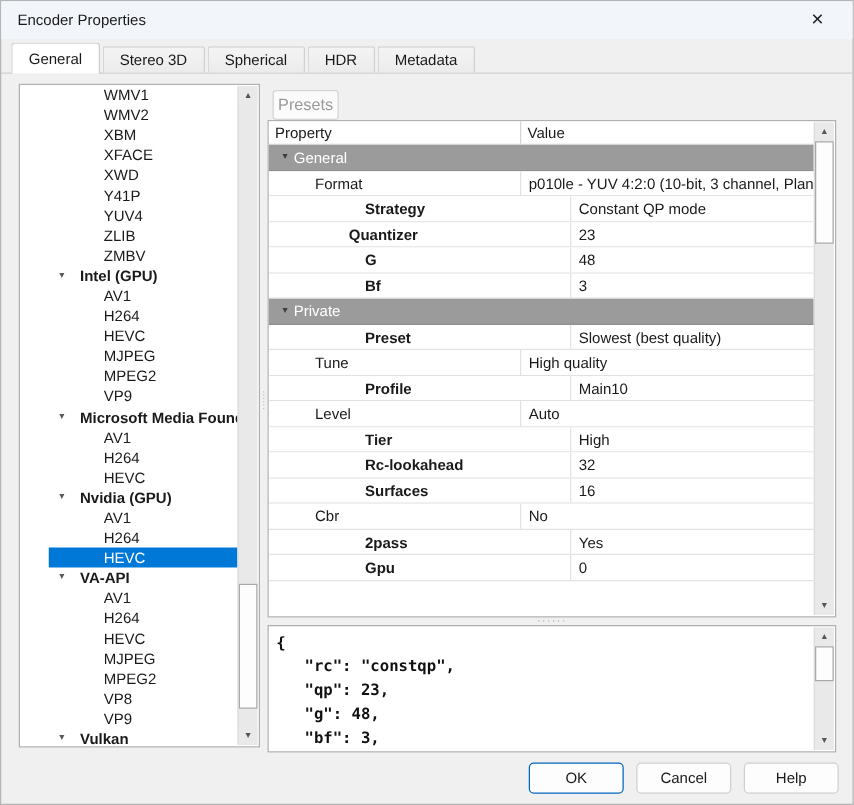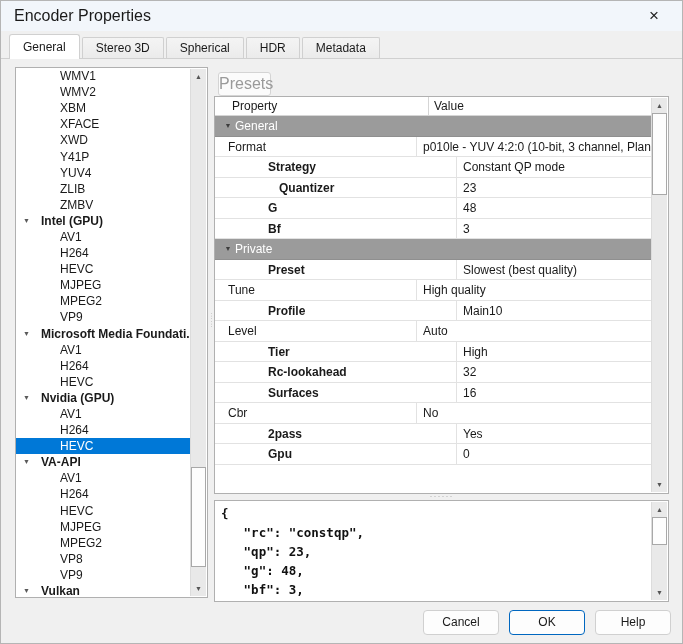--- a/index.html
+++ b/index.html
@@ -2,56 +2,56 @@
 <html><head>
 <meta charset="utf-8">
 <style>
   * { margin:0; padding:0; box-sizing:border-box; }
   html,body { width:683px; height:644px; }
   body { font-family:"Liberation Sans", sans-serif; background:#f0f0f0; color:#1a1a1a; overflow:hidden; }
   #dialog { position:relative; width:683px; height:644px; background:#f0f0f0; border:1px solid #b5b5b5; }
 
   
   #titlebar { position:absolute; left:0; top:0; width:100%; height:30px; background:#f2f6fb; display:flex; align-items:center; }
-  #titlebar .title { font-size:16px; padding-left:13px; color:#1a1a1a; }
+  #titlebar .title { font-size:12px; padding-left:13px; color:#1a1a1a; }
   #close-btn { position:absolute; right:8px; top:0; width:40px; height:30px; display:flex; align-items:center; justify-content:center; font-size:17px; font-weight:300; color:#222; cursor:pointer; }
 
   
   #tabstrip { position:absolute; left:0; top:33px; width:100%; height:25px; border-bottom:1px solid #d0d0d0; display:flex; align-items:flex-end; padding-left:8px; }
   .tab { font-size:12px; border:1px solid #d0d0d0; border-bottom:none; background:linear-gradient(#f4f4f4,#ebebeb); padding:0 13px; height:21px; line-height:20px; margin-right:2px; border-radius:2px 2px 0 0; color:#1a1a1a; }
   .tab.active { background:#fff; height:25px; line-height:24px; margin-bottom:-1px; border-radius:3px 3px 0 0; position:relative; z-index:2; }
 
   
   #tree { position:absolute; left:14px; top:66px; width:193px; height:531px; background:#fff; border:1px solid #b0b0b0; overflow:hidden; }
   #tree-items { position:absolute; left:0; top:0; right:17px; }
-  .titem { height:16.1px; line-height:16px; font-size:12px; white-space:nowrap; overflow:hidden; display:flex; align-items:center; }
+  .titem { height:16.1px; line-height:16px; font-size:12px; white-space:nowrap; overflow:hidden; display:flex; align-items:center;margin-left:23px; }
   .titem .tlabel { padding-left:44px; }
   .titem.group .tlabel { font-weight:bold; padding-left:4px; }
   .titem .tri { width:21px; text-align:center; font-size:7px; color:#5a5a5a; flex:0 0 21px; }
   .titem.selected { background:#0078d7; }
   .titem.selected .tlabel { color:#fff; }
 
   
   .sb { position:absolute; top:1px; right:1px; bottom:1px; width:16px; background:#e9e9e9; border-left:1px solid #dcdcdc; }
   .sb .arrow { position:absolute; left:0; width:15px; height:15px; display:flex; align-items:center; justify-content:center; font-size:7px; color:#555; background:#e9e9e9; }
   .sb .arrow.up { top:0; }
   .sb .arrow.dn { bottom:0; }
   .sb .thumb { position:absolute; left:0; width:15px; background:#fdfdfd; border:1px solid #a8a8a8; }
 
   
-  #presets-btn { position:absolute; left:217px; top:71px; width:53px; height:24px; background:#fbfbfb; border:1px solid #d4d4d4; border-radius:3px; font-size:16px; color:#9a9a9a; text-align:center; line-height:22px; }
+  #presets-btn { position:absolute; left:217px; top:71px; width:53px; height:24px; background:#fbfbfb; border:1px solid #d4d4d4; border-radius:3px; font-size:13px; color:#9a9a9a; text-align:center; line-height:22px; }
 
   
   #ptable { position:absolute; left:213px; top:95px; width:455px; height:398px; background:#fff; border:1px solid #b0b0b0; overflow:hidden; }
   #ptable-head { position:absolute; left:0; top:0; right:17px; height:19px; border-bottom:1px solid #d5d5d5; display:flex; font-size:12px; background:#fff; }
-  #ptable-head .hc1 { width:202px; border-right:1px solid #d5d5d5; padding-left:5px; line-height:18px;margin-left:12px; }
+  #ptable-head .hc1 { width:202px; border-right:1px solid #d5d5d5; padding-left:5px; line-height:18px; }
   #ptable-head .hc2 { flex:1; padding-left:5px; line-height:18px; }
   #ptable-rows { position:absolute; left:0; top:19px; right:17px; }
   .prow { height:20.5px; display:flex; border-bottom:1px solid #e2e2e2; font-size:12px; align-items:stretch; background:#fff; }
-  .prow .c1 { width:202px; border-right:1px solid #e2e2e2; padding-left:13px; line-height:20px; white-space:nowrap; overflow:hidden; }
+  .prow .c1 { width:202px; border-right:1px solid #e2e2e2; padding-left:37px; line-height:20px; white-space:nowrap; overflow:hidden; }
   .prow .c1.ind2 { padding-left:24px; }
   .prow .c1.bold { font-weight:bold;margin-left:40px; }
   .prow .c2 { flex:1; padding-left:6px; line-height:20px; white-space:nowrap; overflow:hidden; }
   .prow.group { background:#9b9b9b; color:#fff; border-bottom:1px solid #8f8f8f; }
   .prow.group .gtri { width:20px; text-align:center; font-size:7px; color:#3d3d3d; line-height:20px; flex:0 0 20px; padding-left:6px; }
   .prow.group .glabel { line-height:20px; padding-left:0; }
 
   
   #vsplit { position:absolute; left:207px; top:66px; width:6px; height:531px; cursor:col-resize; }
   #vsplit .dots { position:absolute; left:1px; top:245px; width:4px; color:#b8b8b8; font-size:8px; line-height:4px; letter-spacing:0; writing-mode:vertical-rl; }
@@ -296,18 +296,18 @@
    "bf": 3,
    "preset": 18,</div>
     <div class="sb">
       <div class="arrow up">▲</div>
       <div class="thumb" style="top:15px; height:28px;"></div>
       <div class="arrow dn">▼</div>
     </div>
   </div>
 
   <div id="footer">
+    <div class="btn default">OK</div>
     <div class="btn">Cancel</div>
-    <div class="btn default">OK</div>
     <div class="btn">Help</div>
   </div>
 
 </div>
 
 </body></html>

